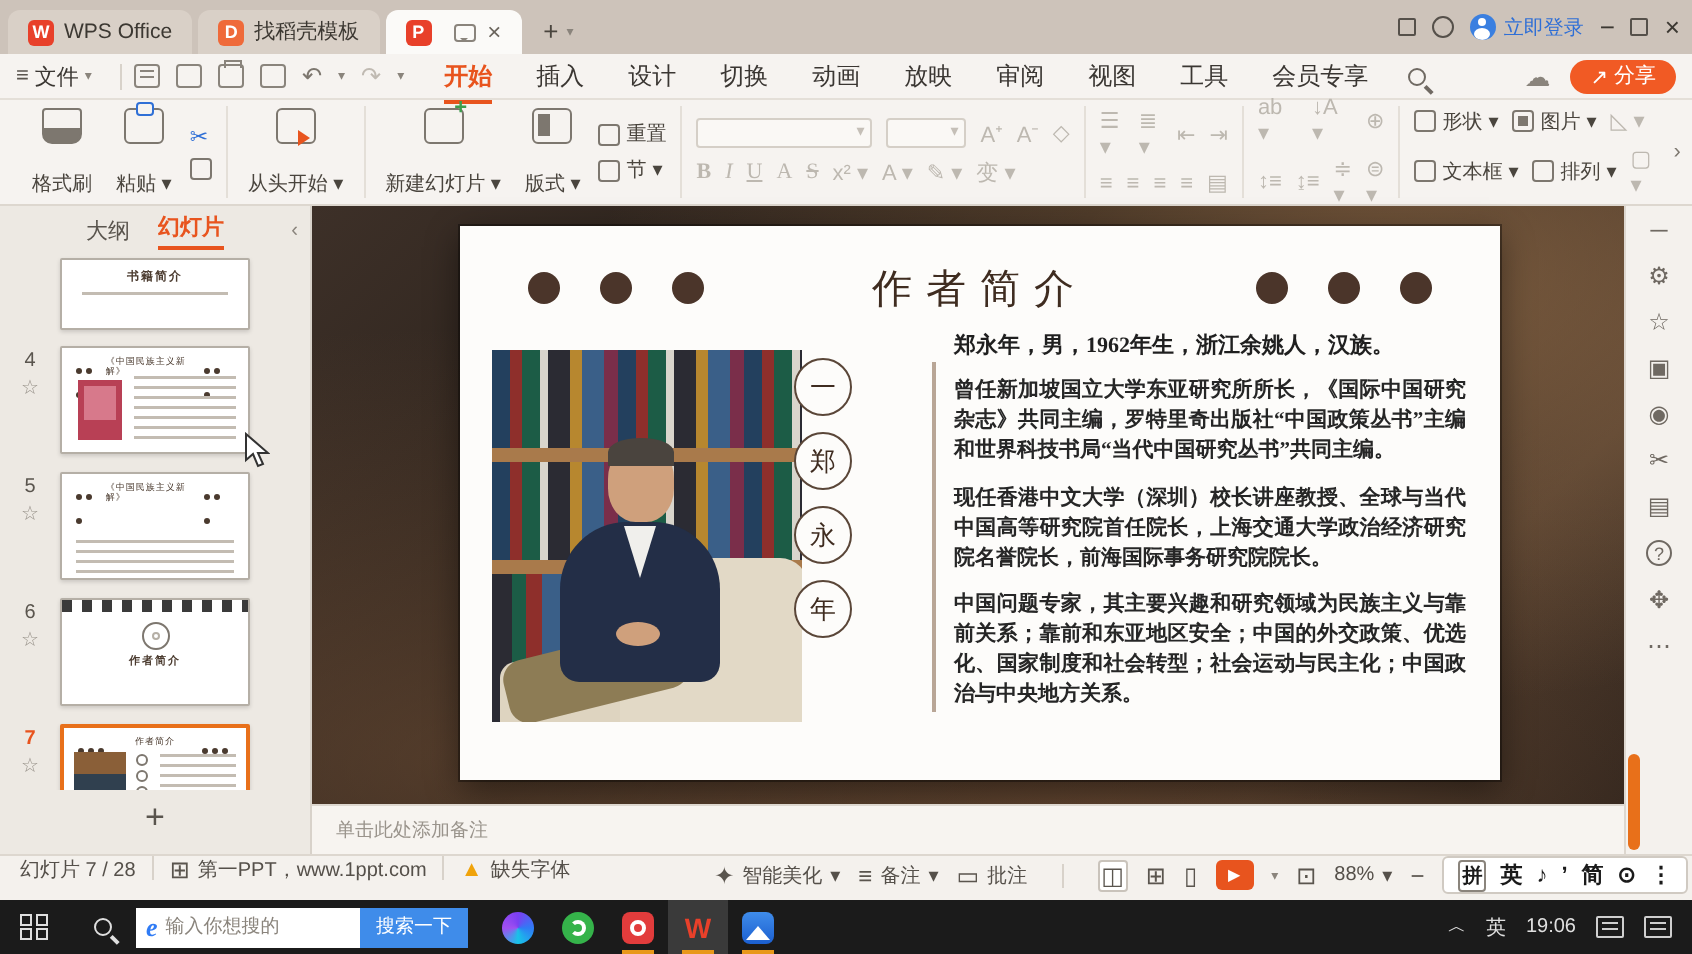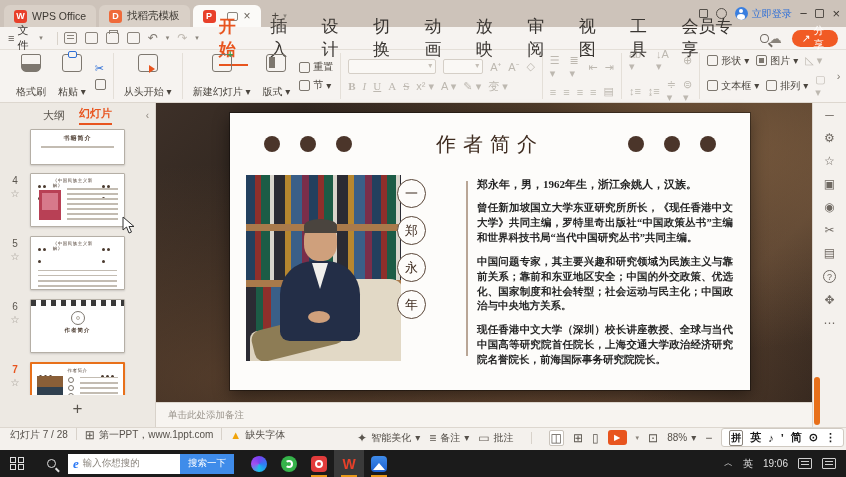--- a/index.html
+++ b/index.html
@@ -36,21 +36,21 @@
   .menu-file { display:flex; align-items:center; gap:3px; font-size:11px; margin-right:8px; }
   .mb-sep { width:1px; height:13px; background:#d8d2ca; margin:0 6px; }
   .qicons { display:flex; align-items:center; gap:8px; color:#6f6962; }
   .qi { width:13px; height:12px; border:1px solid #8a847c; border-radius:2px; position:relative; }
   .qi.printer::after { content:""; position:absolute; left:2px; top:-3px; width:7px; height:3px; border:1px solid #8a847c; border-bottom:none; }
   .qi.doc::after { content:""; position:absolute; left:2px; top:2px; width:7px; height:1px; background:#8a847c; box-shadow:0 3px 0 #8a847c; }
   .undo { font-size:12px; color:#7d776f; }
   .redo { font-size:12px; color:#c0bab2; }
   .caret { font-size:7px; color:#8a847c; }
   .menu-items { display:flex; align-items:center; gap:2px; margin-left:10px; }
-  .mi { padding:3px 10px; font-size:17px; color:#3a3632; position:relative; }
+  .mi { padding:3px 10px; font-size:12px; color:#3a3632; position:relative; }
   .mi.active { color:#e8541e; font-weight:bold; }
   .mi.active::after { content:""; position:absolute; left:10px; right:10px; bottom:-2px; height:2px; background:#e8541e; }
   .search-glyph { width:9px; height:9px; border:1.5px solid #6f6962; border-radius:50%; position:relative; margin-left:10px; }
   .search-glyph::after { content:""; position:absolute; width:5px; height:1.5px; background:#6f6962; transform:rotate(45deg); left:7px; top:9px; }
   .menubar-right { margin-left:auto; display:flex; align-items:center; gap:10px; }
   .cloud { color:#8a847c; font-size:13px; }
   .share-btn { background:#f15a24; color:#fff; border-radius:10px; height:17px; padding:0 10px; display:flex; align-items:center; gap:3px; font-size:10.5px; }
 
   
   .toolbar { height:53px; display:flex; align-items:stretch; padding:3px 6px; background:#f6f3f0; border-bottom:1px solid #ddd7cf; flex:0 0 auto; }
@@ -143,21 +143,21 @@
   .shirt { position:absolute; left:66px; top:88px; width:16px; height:26px; background:#f0efec; clip-path:polygon(0 0,100% 0,50% 100%); }
   .head { position:absolute; left:58px; top:46px; width:33px; height:40px; background:#cfa07c; border-radius:46% 46% 42% 42%; }
   .head::before { content:""; position:absolute; left:0px; top:-2px; width:33px; height:14px; background:#4a443e; border-radius:50% 50% 0 0; }
   .pants { position:absolute; left:6px; top:146px; width:92px; height:32px; background:#8d7c55; border-radius:10px; transform:rotate(-14deg); }
   .hands { position:absolute; left:62px; top:136px; width:22px; height:12px; background:#cfa07c; border-radius:50%; }
 
   .name-circles { position:absolute; left:167px; top:66px; display:flex; flex-direction:column; gap:8px; }
   .ncircle { width:29px; height:29px; border:1.5px solid #5a4638; border-radius:50%; display:flex; align-items:center; justify-content:center;
              font-size:13px; color:#3f2c20; font-family:"Liberation Serif",serif; background:#fdfcfa; }
   .vdivider { position:absolute; left:236px; top:68px; width:2px; height:175px; background:#b9a696; }
-  .slide-text { position:absolute; left:247px; top:64px; width:256px; display:flex; flex-direction:column; gap:9px; }
+  .slide-text { position:absolute; left:247px; top:52px; width:256px; display:flex; flex-direction:column; gap:9px; }
   .intro { font-size:11px; font-weight:bold; color:#1f1f1f; font-family:"Liberation Serif",serif; }
   .para { font-size:10.5px; line-height:1.42; color:#262626; text-align:justify; font-family:"Liberation Serif",serif; font-weight:bold; }
 
   
   .notesbar { position:absolute; left:0; right:0; bottom:0; height:25px; background:#f7f4f0; border-top:1px solid #ddd7cf;
               display:flex; align-items:center; padding-left:12px; font-size:9.5px; color:#9a948c; }
 
   
   .rightbar { width:34px; flex:0 0 auto; background:#f4f1ed; border-left:1px solid #ddd7cf; display:flex; flex-direction:column;
               align-items:center; padding-top:6px; gap:11px; position:relative; color:#6f6962; }
@@ -531,23 +531,23 @@
           <span class="ncircle">一</span>
           <span class="ncircle">郑</span>
           <span class="ncircle">永</span>
           <span class="ncircle">年</span>
         </div>
 
         <div class="vdivider"></div>
 
         <div class="slide-text">
           <div class="intro">郑永年，男，1962年生，浙江余姚人，汉族。</div>
-          <div class="para">曾任新加坡国立大学东亚研究所所长，《现任香港中文大学》共同主编，罗特里奇出版社“中国政策丛书”主编和世界科技书局“当代中国研究丛书”共同主编。</div>
+          <div class="para">曾任新加坡国立大学东亚研究所所长，《国际中国研究杂志》共同主编，罗特里奇出版社“中国政策丛书”主编和世界科技书局“当代中国研究丛书”共同主编。</div>
+          <div class="para">现任香港中文大学（深圳）校长讲座教授、全球与当代中国高等研究院首任院长，上海交通大学政治经济研究院名誉院长，前海国际事务研究院院长。</div>
           <div class="para">中国问题专家，其主要兴趣和研究领域为民族主义与靠前关系；靠前和东亚地区安全；中国的外交政策、优选化、国家制度和社会转型；社会运动与民主化；中国政治与中央地方关系。</div>
-          <div class="para">现任香港中文大学（深圳）校长讲座教授、全球与当代中国高等研究院首任院长，上海交通大学政治经济研究院名誉院长，前海国际事务研究院院长。</div>
         </div>
       </div>
 
       <div class="notesbar">
         <span>单击此处添加备注</span>
       </div>
     </div>
 
     <div class="rightbar">
       <span class="rb-icon">─</span>

